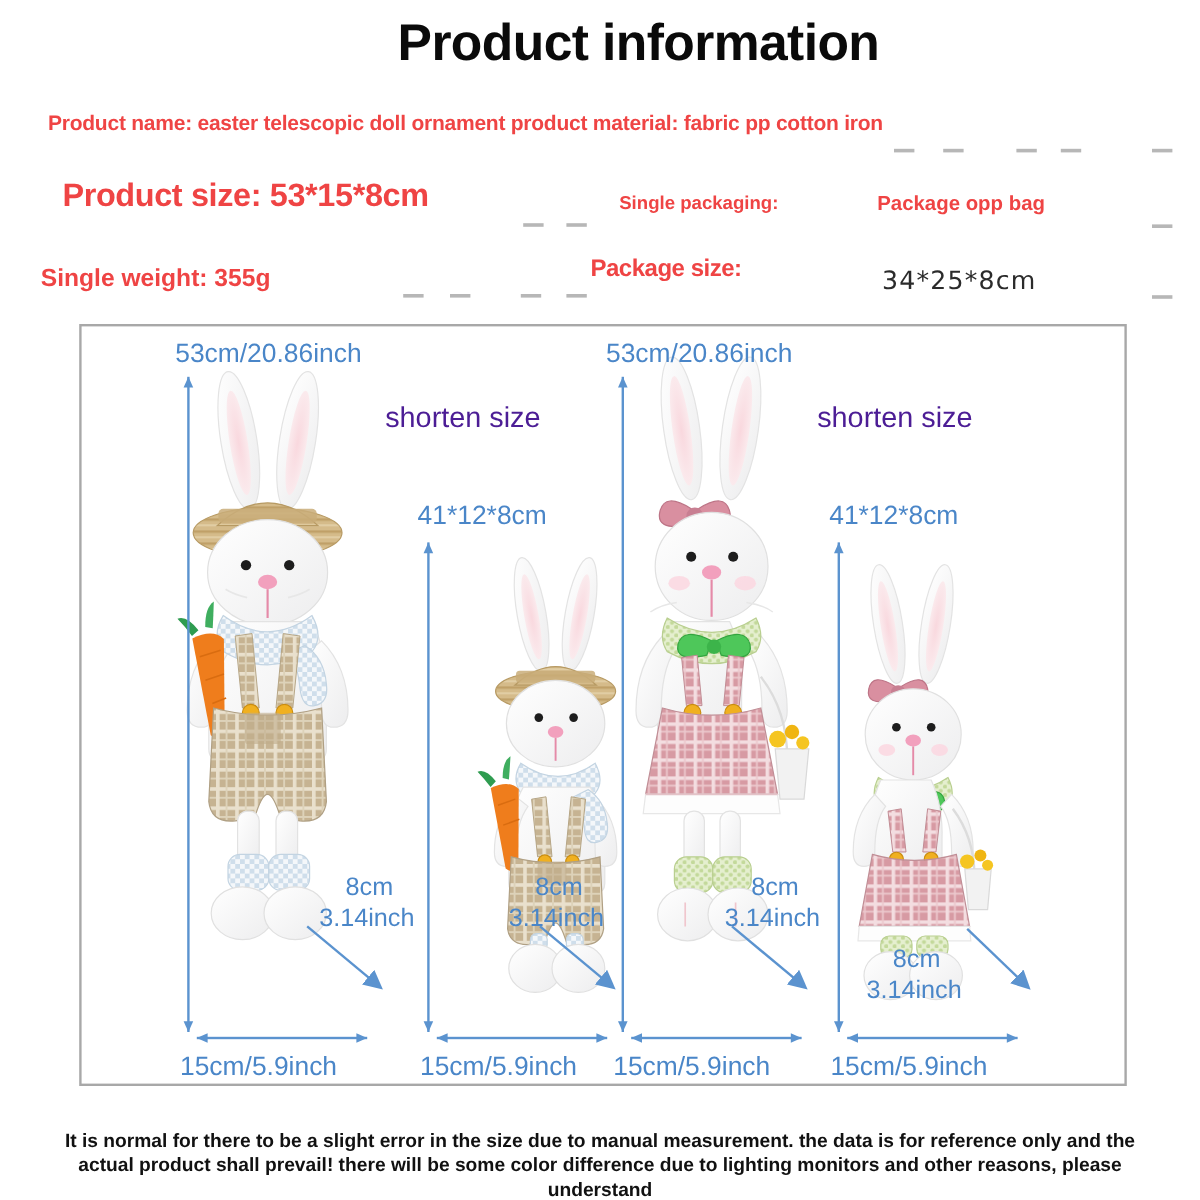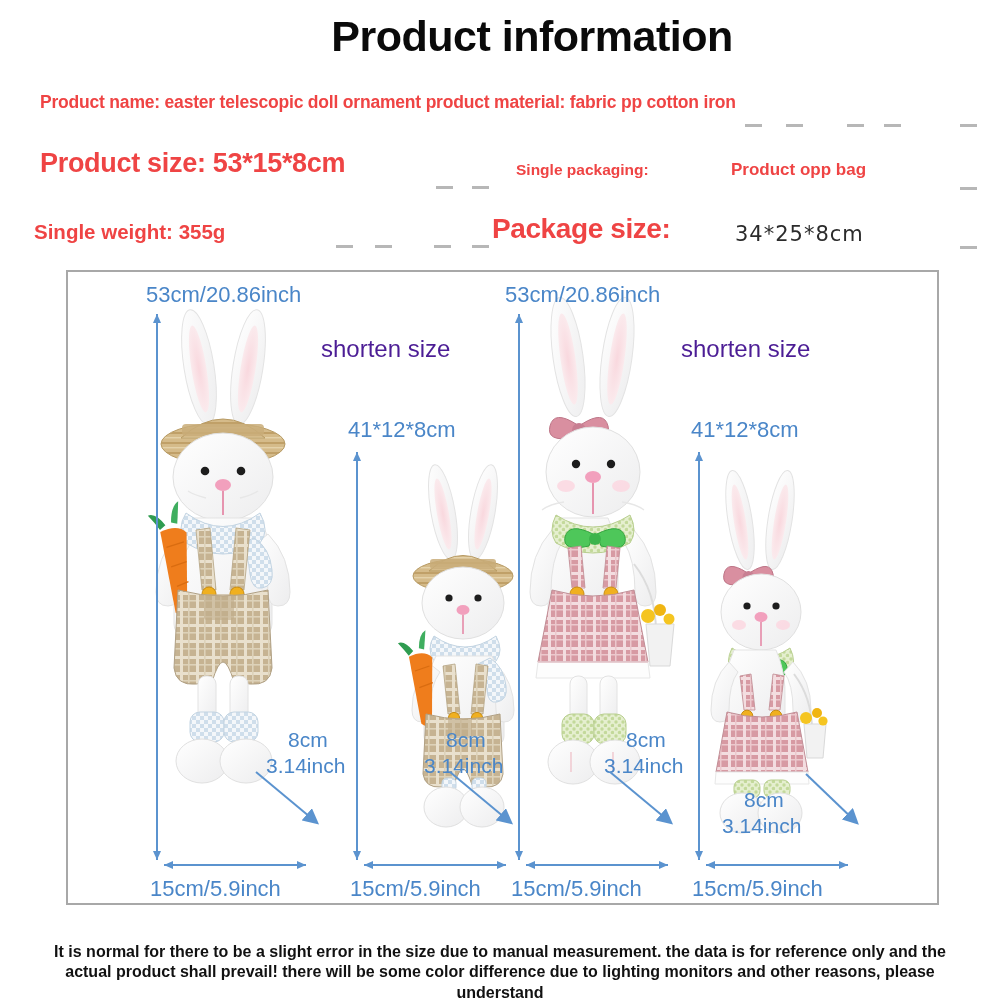--- a/index.html
+++ b/index.html
@@ -14,25 +14,25 @@
 
   
   .title{
     position:absolute;left:0;top:12px;width:1000px;text-align:center;
     font-size:43px;font-weight:bold;color:#0a0a0a;letter-spacing:-0.5px;margin-left:32px;
   }
   .specline{
     position:absolute;font-weight:bold;color:#ef4444;white-space:nowrap;
   }
   #spec-name{left:40px;top:92px;font-size:17.5px;letter-spacing:-0.2px;}
-  #spec-size{left:40px;top:148px;font-size:27px;letter-spacing:-0.3px;}
+  #spec-size{left:52px;top:148px;font-size:27px;letter-spacing:-0.3px;}
   #spec-pack-label{left:516px;top:161px;font-size:15.5px;}
   #spec-pack-value{left:731px;top:160px;font-size:17px;}
   #spec-weight{left:34px;top:220px;font-size:20.5px;}
-  #spec-psize-label{left:492px;top:213px;font-size:28px;letter-spacing:-0.4px;}
+  #spec-psize-label{left:492px;top:213px;font-size:20px;letter-spacing:-0.4px;}
   #spec-psize-value{left:735px;top:222px;font-size:21px;font-weight:normal;
     font-family:"DejaVu Sans", sans-serif;color:#2b2b2b;letter-spacing:1px;}
 
   
   .dash{position:absolute;height:3px;background:#b7b7b7;}
 
   
   .panel{
     position:absolute;left:66px;top:270px;width:869px;height:631px;
     border:2px solid #a8a8a8;background:#fff;overflow:hidden;text-align:right;
@@ -86,21 +86,21 @@
 
 <div class="page">
 
   <div class="title">Product information</div>
 
   <div class="specline" id="spec-name">Product name: easter telescopic doll ornament product material: fabric pp cotton iron</div>
 
   <div class="specline" id="spec-size">Product size: 53*15*8cm</div>
 
   <div class="specline" id="spec-pack-label">Single packaging:</div>
-  <div class="specline" id="spec-pack-value">Product opp bag</div>
+  <div class="specline" id="spec-pack-value">Package opp bag</div>
 
   <div class="specline" id="spec-weight">Single weight: 355g</div>
 
   <div class="specline" id="spec-psize-label">Package size:</div>
   <div class="specline" id="spec-psize-value">34*25*8cm</div>
 
   <div class="dash" style="left:745px;top:124px;width:17px;"></div>
   <div class="dash" style="left:786px;top:124px;width:17px;"></div>
   <div class="dash" style="left:847px;top:124px;width:17px;"></div>
   <div class="dash" style="left:884px;top:124px;width:17px;"></div>

